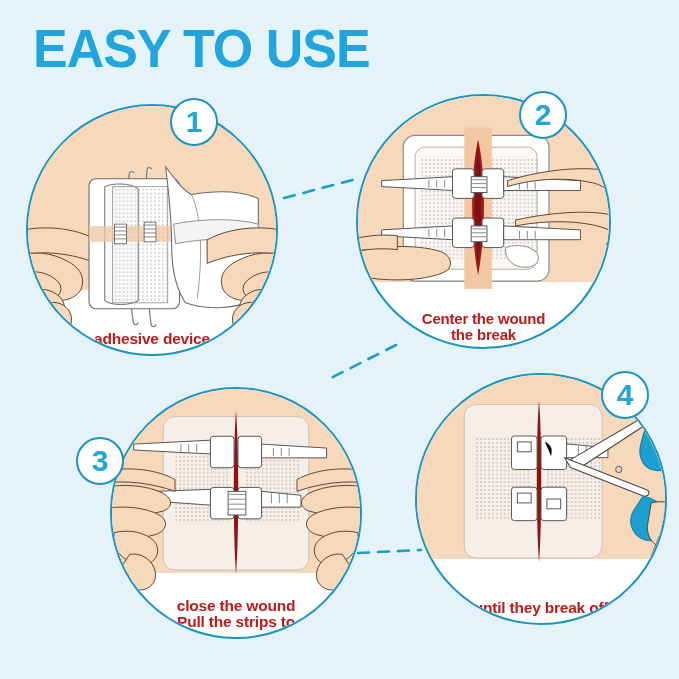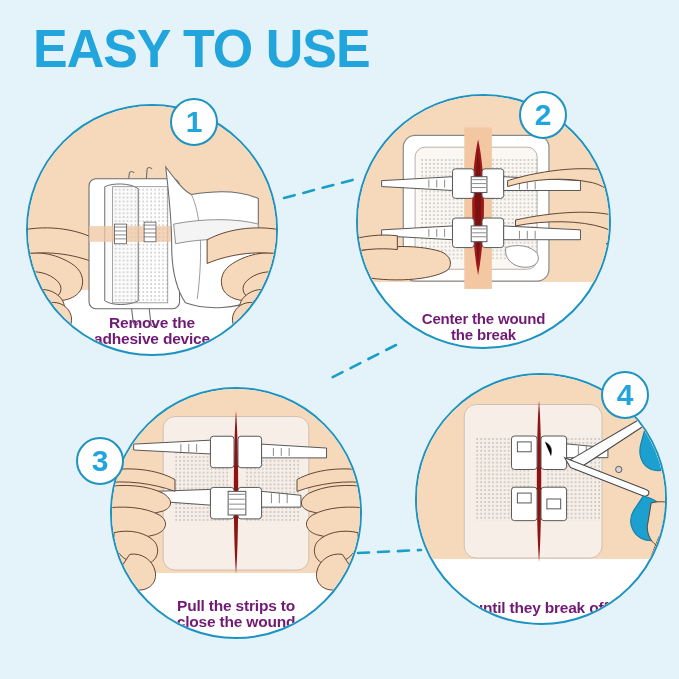--- a/index.html
+++ b/index.html
@@ -65,21 +65,21 @@
     left: 0; top: 0;
     width: 100%;
     height: 100%;
   }
   .caption {
     position: absolute;
     left: 0;
     bottom: 6px;
     width: 100%;
     text-align: center;
-    color: #701a75;
+    color: #b91c1c;
     font-weight: bold;
     font-size: 15.5px;
     line-height: 1.08;
     letter-spacing: -0.2px;
   }
   .caption.three-line { bottom: 4px; font-size: 15px; }
 
   
   .badge {
     position: absolute;
@@ -179,21 +179,20 @@
         <g stroke="#5d4433" stroke-width="1" fill="#f6d8ba">
           <path d="M266,152 C244,146 224,150 208,160 C198,166 194,176 198,186 C204,198 222,200 236,196 L266,196 Z"></path>
           <path d="M258,170 C244,166 230,170 222,178 C216,184 218,192 226,196 C236,200 250,198 258,192 Z"></path>
           <path d="M246,188 C236,184 224,188 218,196 C212,204 216,214 226,216 C238,218 248,212 250,202 Z"></path>
           <path d="M230,200 C220,198 210,204 208,214 C206,224 214,232 224,230 C234,228 238,218 236,210 Z"></path>
           <path d="M266,128 C236,120 204,124 182,136 L182,160 C206,150 236,146 266,152 Z"></path>
         </g>
       </g>
     </svg>
     <div class="caption">
-      <div>Remove the</div>
       <div>adhesive device</div>
     </div>
   </div>
   <div class="badge" id="badge-1">1</div>
 
   <div class="step" id="step-2">
     <div class="skin"></div>
     <svg class="art" viewBox="0 0 255 255" xmlns="http://www.w3.org/2000/svg">
       <defs>
         <pattern id="mesh2" width="4" height="4" patternUnits="userSpaceOnUse">
@@ -322,22 +321,22 @@
         <g stroke="#5d4433" stroke-width="1" fill="#f6d8ba">
           <path d="M264,100 C238,96 216,98 200,106 C190,112 190,120 200,124 C220,130 246,128 264,124 Z"></path>
           <path d="M264,122 C242,118 218,120 204,128 C194,134 196,144 208,148 C228,154 250,150 264,146 Z"></path>
           <path d="M250,146 C234,142 216,146 208,156 C202,166 208,178 220,178 C236,178 248,168 250,156 Z"></path>
           <path d="M234,168 C222,166 210,174 208,186 C206,198 216,206 228,204 C240,202 244,190 242,180 Z"></path>
           <path d="M264,84 C234,78 206,82 188,92 L188,104 C210,96 238,92 264,96 Z"></path>
         </g>
       </g>
     </svg>
     <div class="caption">
+      <div>close the wound</div>
       <div>Pull the strips to</div>
-      <div>close the wound</div>
     </div>
   </div>
   <div class="badge" id="badge-3">3</div>
 
   <div class="step" id="step-4">
     <div class="skin"></div>
     <svg class="art" viewBox="0 0 252 252" xmlns="http://www.w3.org/2000/svg">
       <defs>
         <pattern id="mesh4" width="4" height="4" patternUnits="userSpaceOnUse">
           <circle cx="1.1" cy="1.1" r="0.75" fill="#9a9a9a"></circle>

